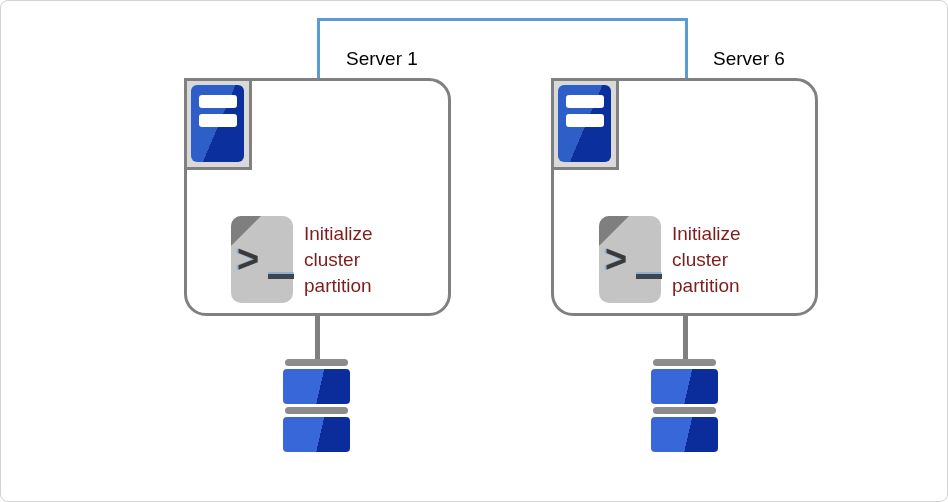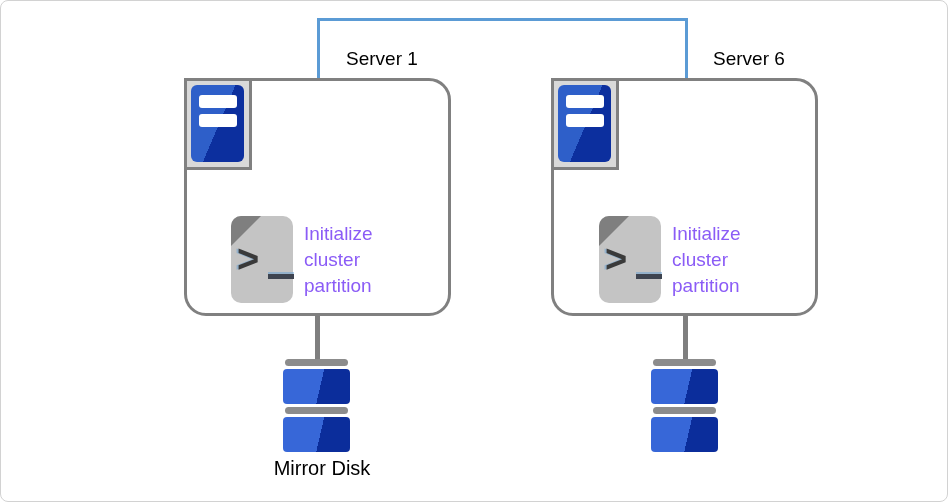--- a/index.html
+++ b/index.html
@@ -51,21 +51,21 @@
   }
   .prompt-gt{
     position:absolute;left:6px;top:24px;font-size:38px;line-height:38px;font-weight:700;
     color:#3A3A3A;text-shadow:-2px 0 0 rgba(91,155,213,0.45);
   }
   .prompt-underscore{
     position:absolute;left:37px;top:58px;width:26px;height:5px;background:#3E4450;
     box-shadow:0 -2px 0 rgba(91,155,213,0.45);
   }
   
-  .action-text{position:absolute;top:220px;width:110px;font-size:19px;line-height:26px;color:#8b5cf6;}
+  .action-text{position:absolute;top:220px;width:110px;font-size:19px;line-height:26px;color:#7f1d1d;}
   .action-text.s1{left:303px;}
   .action-text.s2{left:671px;}
   
   .drop-line{position:absolute;top:313px;width:5px;height:47px;background:#7F7F7F;}
   .drop-line.s1{left:314px;}
   .drop-line.s2{left:682px;}
   
   .disk{position:absolute;top:358px;width:67px;height:93px;}
   .disk.s1{left:282px;}
   .disk.s2{left:650px;}
@@ -104,21 +104,20 @@
     <div class="prompt-underscore"></div>
   </div>
   <div class="action-text s1">Initialize cluster partition</div>
   <div class="drop-line s1"></div>
   <div class="disk s1">
     <div class="disk-bar one"></div>
     <div class="disk-platter one"></div>
     <div class="disk-bar two"></div>
     <div class="disk-platter two"></div>
   </div>
-  <div class="mirror-label">Mirror Disk</div>
 
   <div class="server-label s2">Server 6</div>
   <div class="server-box s2"></div>
   <div class="icon-frame s2">
     <div class="server-glyph">
       <div class="server-slot one"></div>
       <div class="server-slot two"></div>
     </div>
   </div>
   <div class="doc s2">

